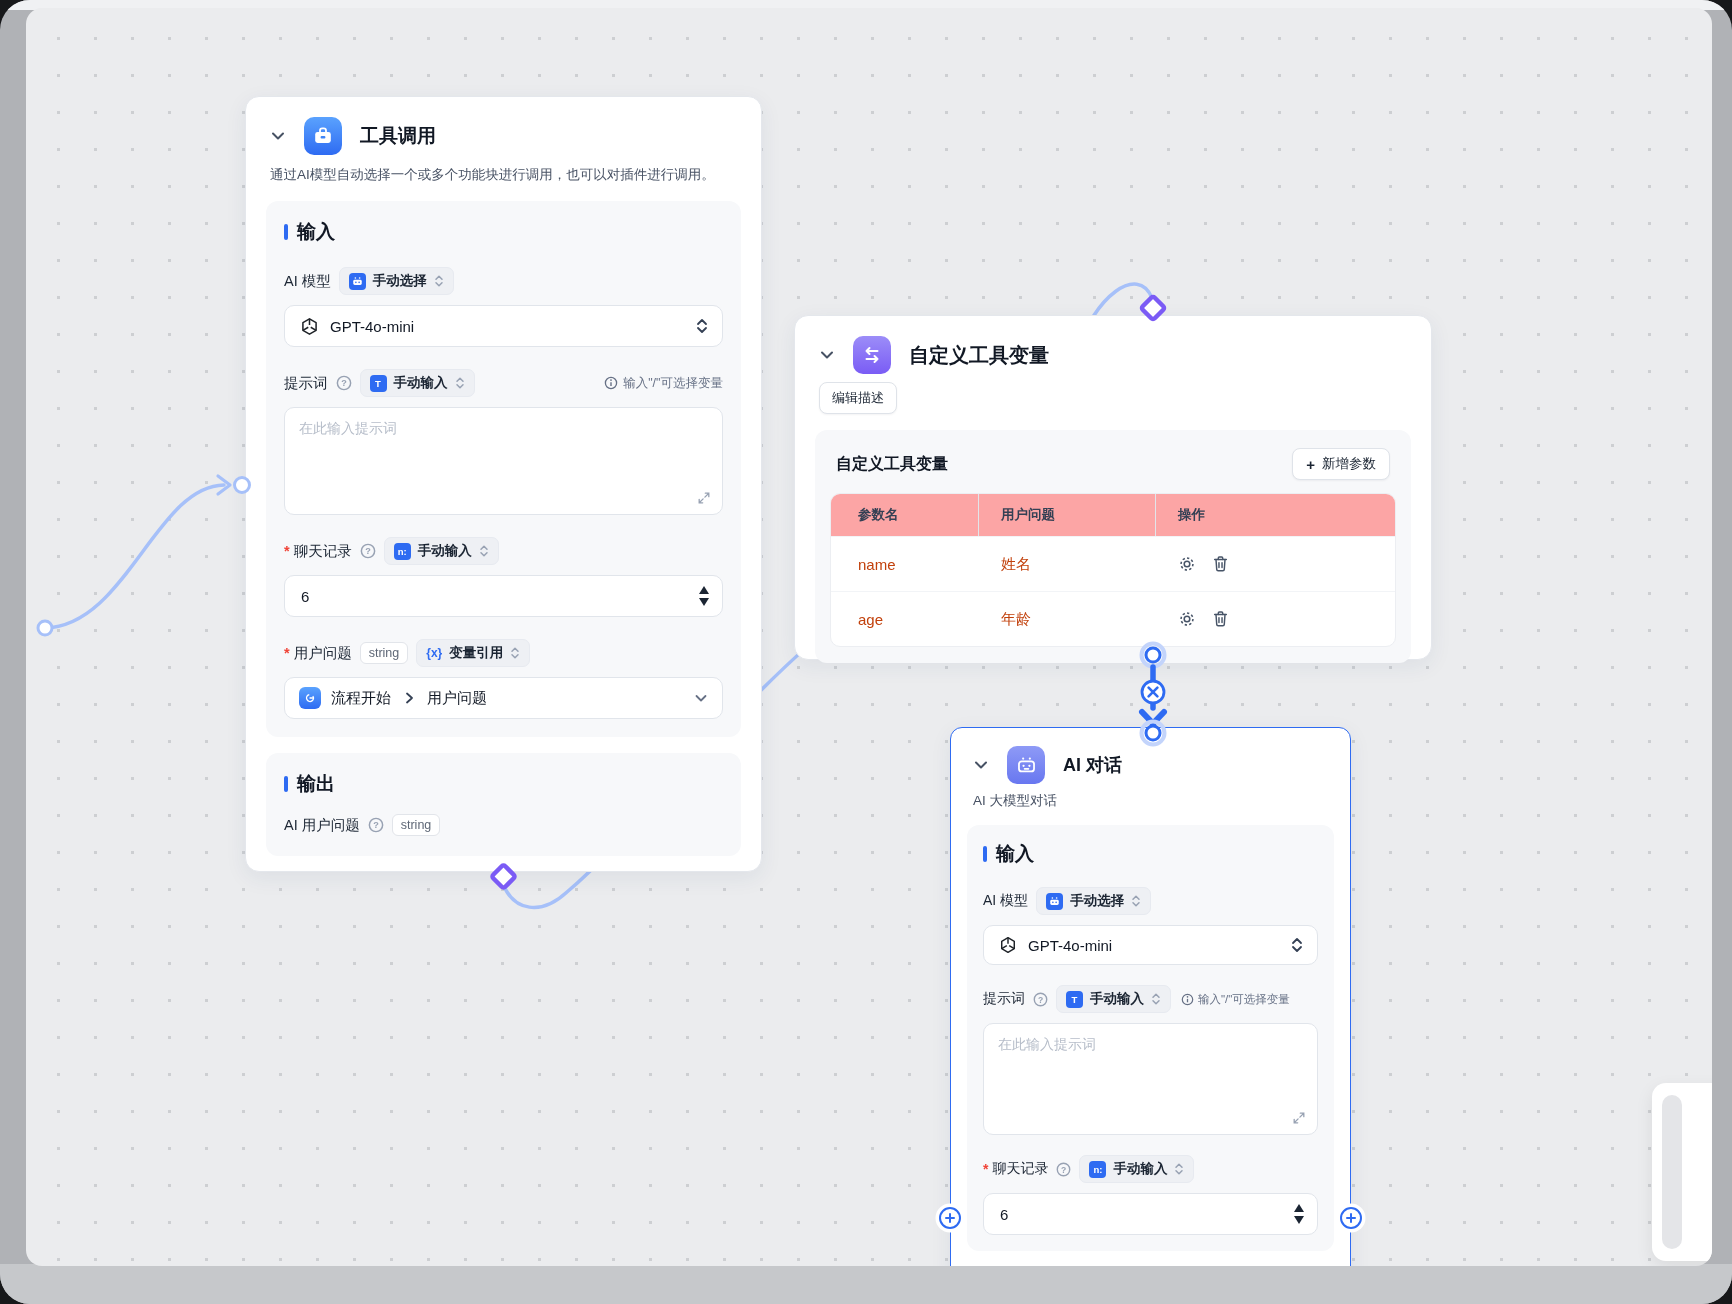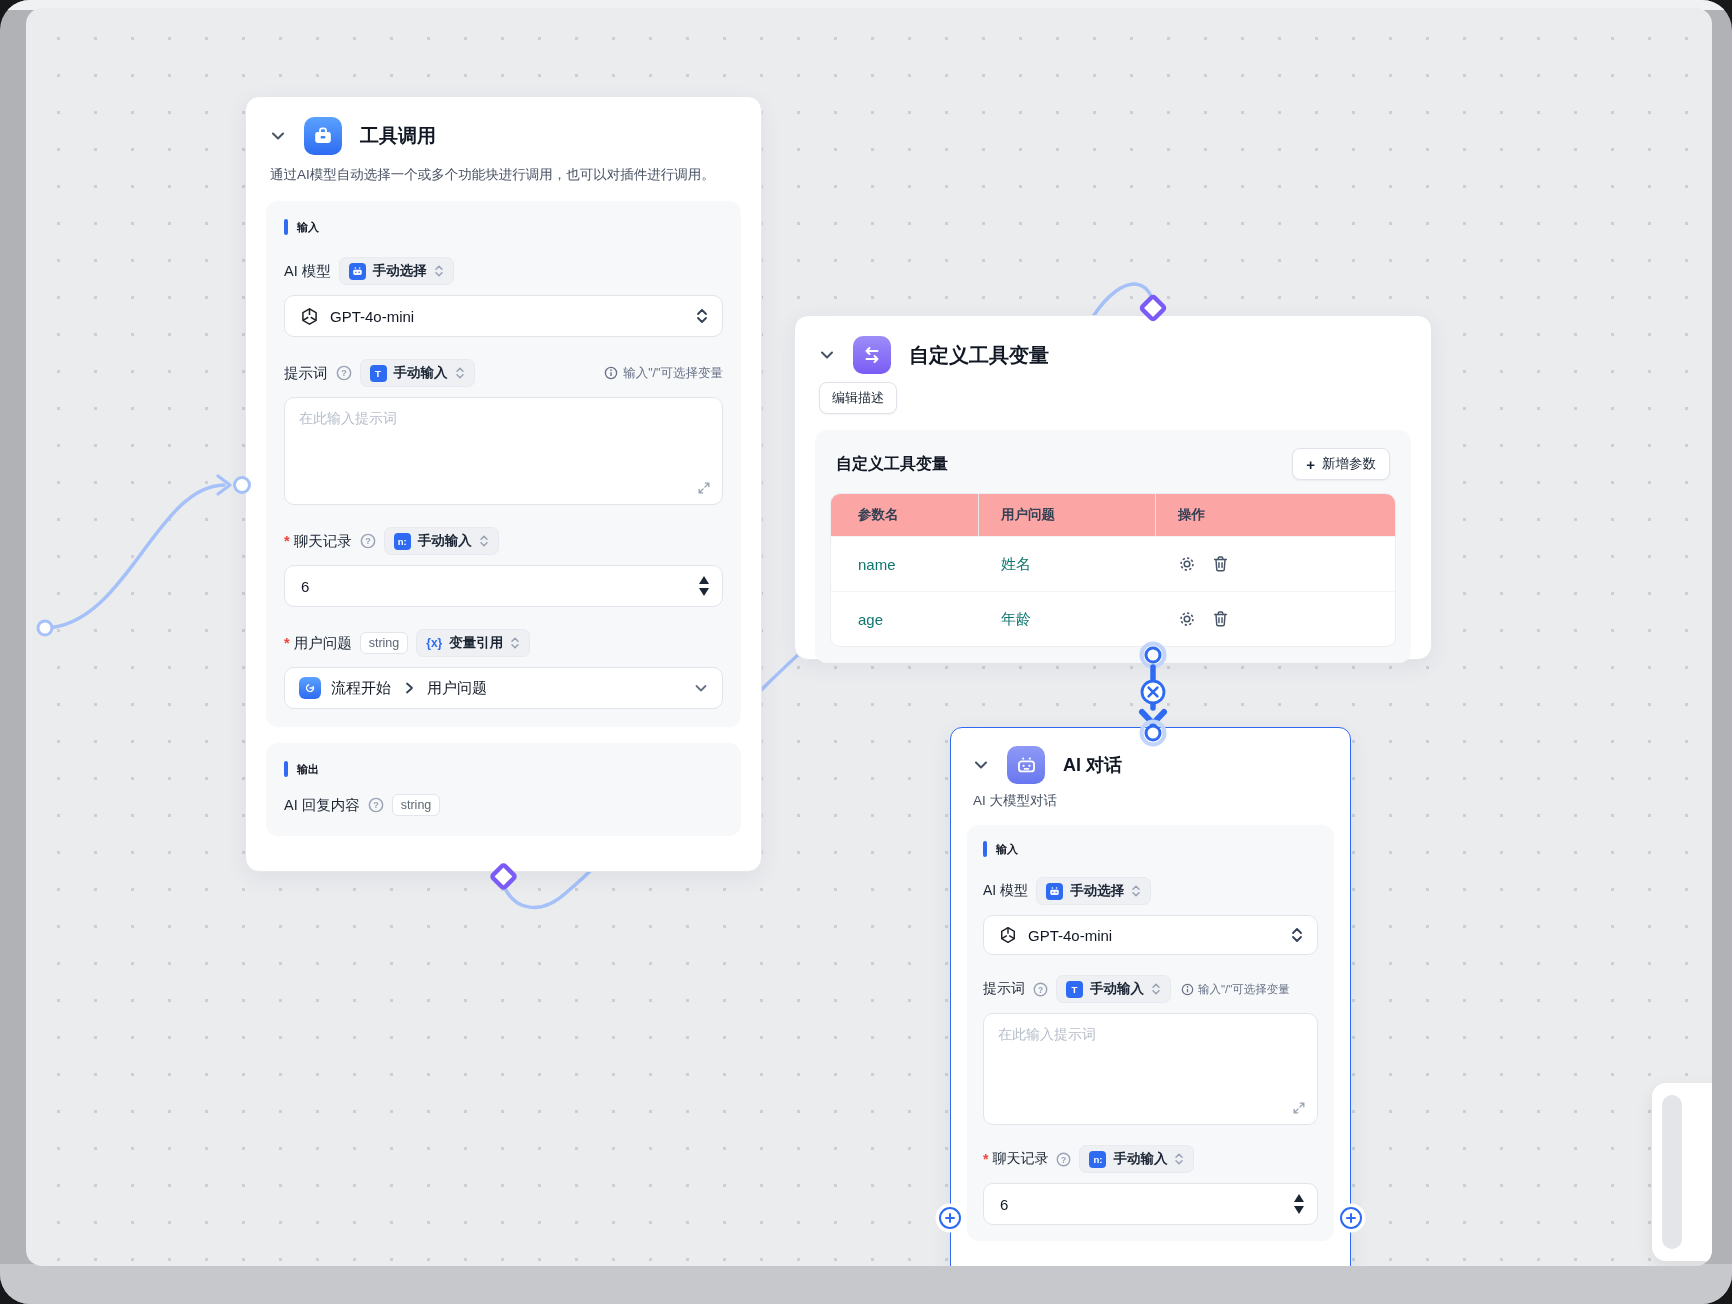--- a/index.html
+++ b/index.html
@@ -21,21 +21,21 @@
   .icon-violet { background:linear-gradient(180deg,#8e9af6,#6877f0); }
   .node-title { font-size:19px; font-weight:700; color:#111824; }
   .node-desc { padding:8px 24px 0; font-size:13.5px; color:#485264; line-height:1.5; }
   .desc-flex { display:flex; align-items:flex-end; gap:6px; }
   .btn { background:#fff; border:1px solid #dfe3e9; border-radius:8px; color:#1b2533; box-shadow:0 1px 2px rgba(16,24,40,.05); cursor:pointer; white-space:nowrap; }
   .edit-btn { font-size:13px; padding:6px 12px; flex:0 0 auto; }
 
   .panel { margin:16px 20px 0; background:#f7f8fa; border-radius:12px; padding:18px; }
   .sec-head { display:flex; align-items:center; gap:9px; }
   .sec-bar { width:4px; height:16px; border-radius:2px; background:#2e6bf2; }
-  .sec-title { font-size:11px; font-weight:700; color:#111824; }
+  .sec-title { font-size:19px; font-weight:700; color:#111824; }
 
   .frow { display:flex; align-items:center; gap:8px; margin-top:22px; font-size:14.5px; font-weight:500; color:#1b2533; }
   .req { color:#f04438; font-weight:700; margin-right:-4px; }
   .badge { display:inline-flex; align-items:center; gap:7px; background:#eef0f4; border:1px solid #e7eaf0; border-radius:7px; padding:4px 9px; font-size:13.5px; font-weight:600; color:#1b2533; cursor:pointer; }
   .bicon { width:17px; height:17px; border-radius:4px; background:#2e6bf2; color:#fff; display:flex; align-items:center; justify-content:center; font-size:9.5px; font-weight:700; flex:0 0 auto; }
   .hint { margin-left:auto; display:flex; align-items:center; gap:5px; font-size:12.5px; font-weight:400; color:#667085; white-space:nowrap; }
 
   .ibox { background:#fff; border:1px solid #e1e5eb; border-radius:10px; margin-top:10px; }
   .selectrow { height:42px; display:flex; align-items:center; gap:10px; padding:0 14px; font-size:15px; color:#111824; cursor:pointer; }
   .textarea { position:relative; height:108px; padding:12px 14px; font-size:14px; color:#b6bdc9; cursor:text; }
@@ -52,21 +52,21 @@
   .node-footer { margin-top:16px; border-top:1px solid #eef0f3; height:49px; display:flex; align-items:center; justify-content:center; gap:9px; font-size:15px; font-weight:600; color:#1b2533; cursor:pointer; }
 
   
   .vpanel { margin:16px 20px 20px; background:#f7f8fa; border-radius:12px; padding:14px 15px 16px; }
   .vpanel-head { display:flex; align-items:center; justify-content:space-between; padding:4px 6px 13px; }
   .vpanel-title { font-size:16px; font-weight:700; color:#111824; }
   .add-btn { display:flex; align-items:center; gap:7px; height:32px; padding:0 13px; font-size:13.5px; font-weight:500; }
   .plus-g { color:#1b2533; font-size:15px; font-weight:600; line-height:1; }
   .vtable { background:#fff; border:1px solid #eceef2; border-radius:10px; overflow:hidden; }
   .vt-head { display:flex; background:#fca5a5; height:42px; align-items:center; font-size:13.5px; font-weight:600; color:#344054; }
-  .vt-row { display:flex; height:55px; align-items:center; font-size:15px; color:#0f766e; border-top:1px solid #f2f4f7; }
+  .vt-row { display:flex; height:55px; align-items:center; font-size:15px; color:#c2410c; border-top:1px solid #f2f4f7; }
   .c1 { width:148px; padding-left:27px; } .c2 { width:177px; } .c3 { flex:1; display:flex; align-items:center; gap:16px; }
   .vt-head .c2, .vt-head .c3 { box-shadow:-1px 0 0 #e2e5ea; height:100%; display:flex; align-items:center; }
   .opicon { display:flex; cursor:pointer; }
 
   
   .chat-node { border:1.5px solid #2e6bf2; border-radius:12px; }
   .chat-node .node-title { font-size:18px;text-align:center; }
   .chat-node .panel { margin:14px 16px 16px; padding:16px; }
   .chat-node .frow { font-size:14px; margin-top:20px; }
   .chat-node .hint { font-size:11.5px; gap:4px; margin-left:2px; }
@@ -244,21 +244,21 @@
           </span>
         </div>
       </div>
 
       <div class="panel" style="padding-bottom:20px;">
         <div class="sec-head">
           <span class="sec-bar"></span>
           <span class="sec-title">输出</span>
         </div>
         <div class="frow" style="margin-top:17px;">
-          <span>AI 回复内容</span>
+          <span>AI 用户问题</span>
           <svg width="16" height="16" viewBox="0 0 14 14">
               <circle cx="7" cy="7" r="5.8" fill="none" stroke="#98a2b3" stroke-width="1.3"></circle>
               <text x="7" y="9.8" text-anchor="middle" font-size="8" font-weight="700" fill="#98a2b3">?</text>
             </svg>
           <span class="type-badge">string</span>
         </div>
       </div>
 
     </div>
 

